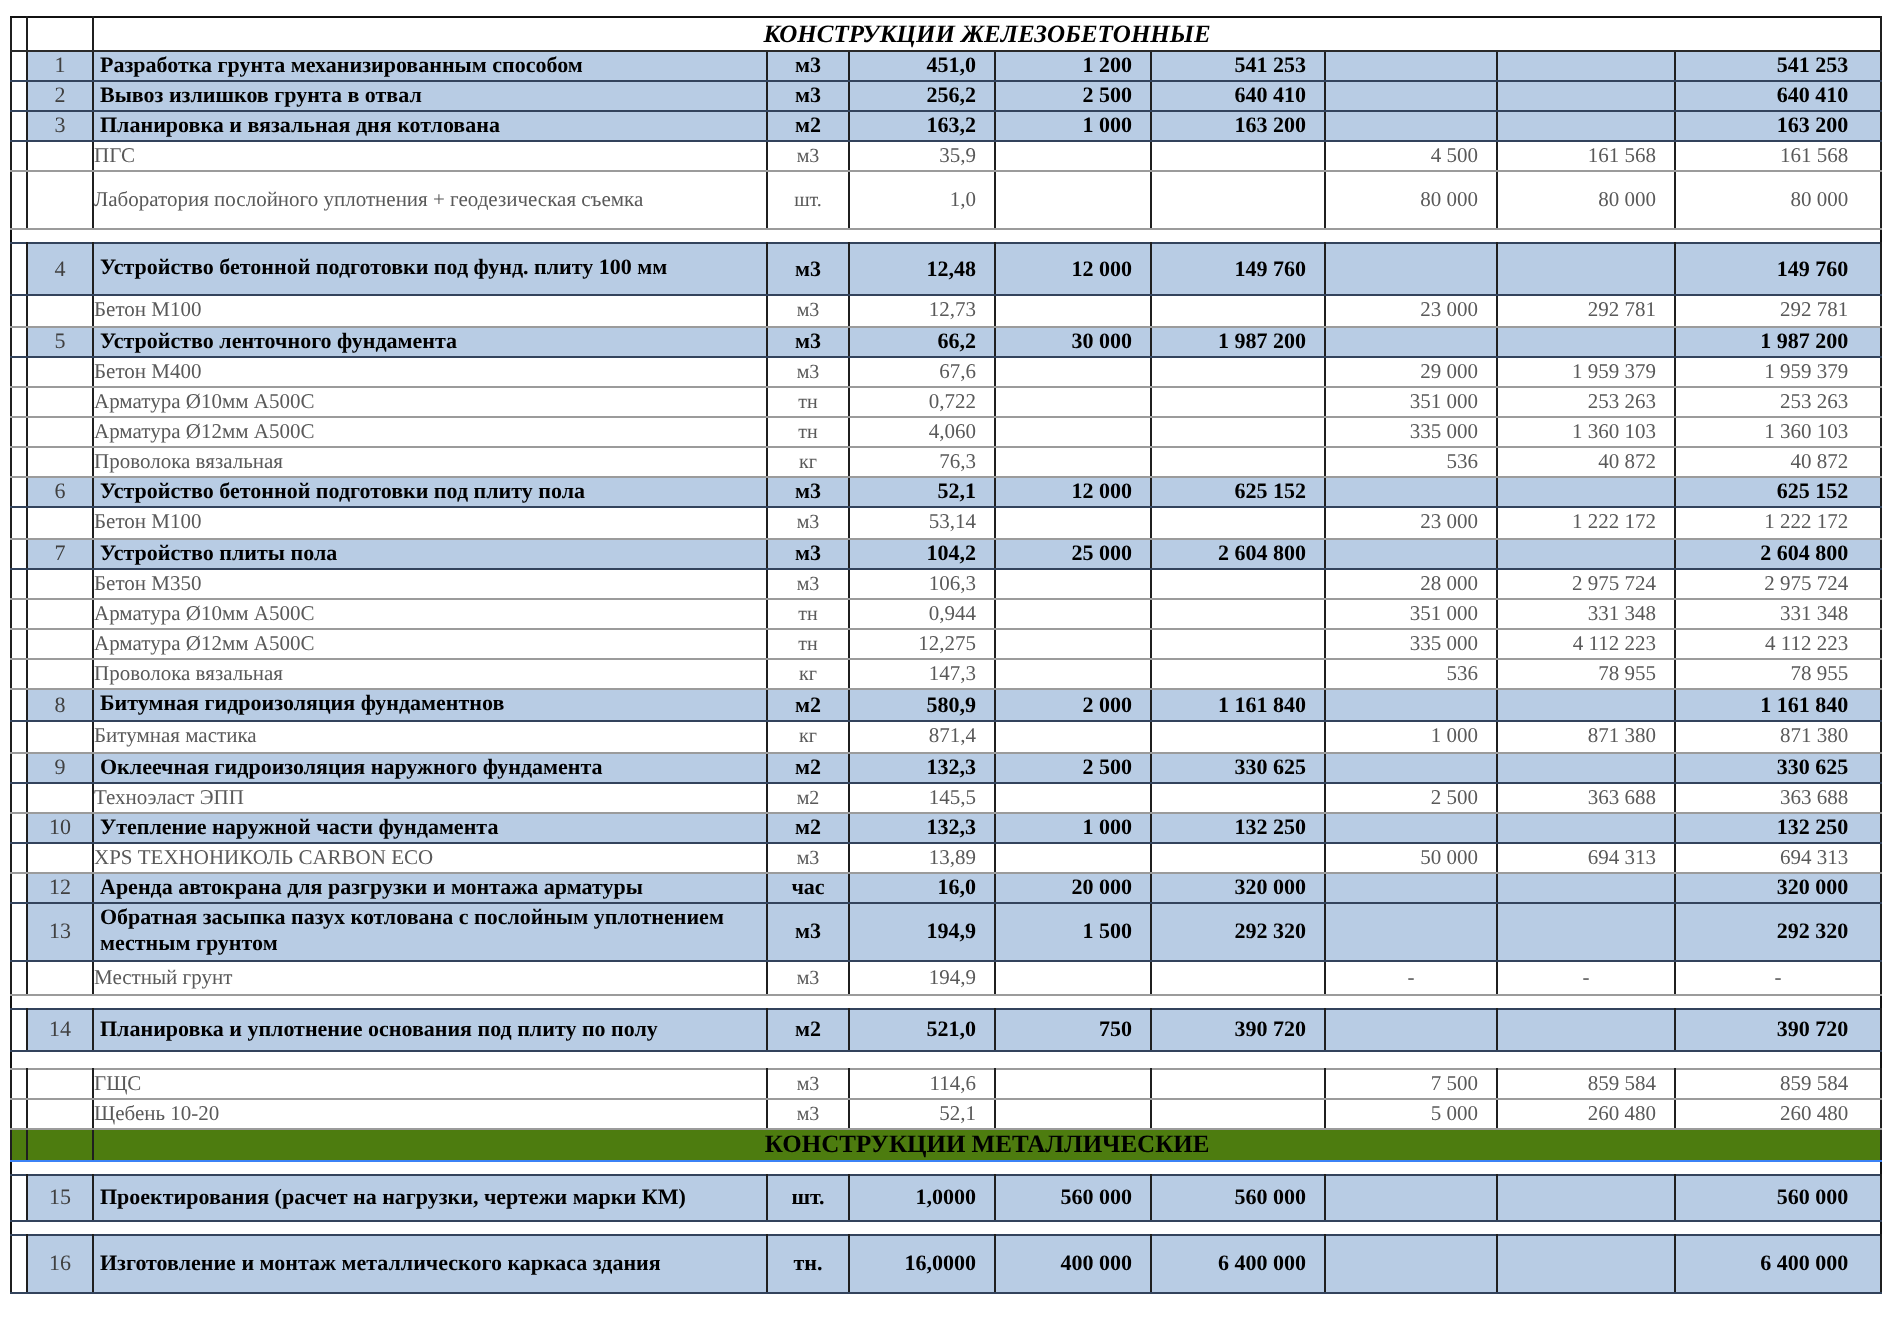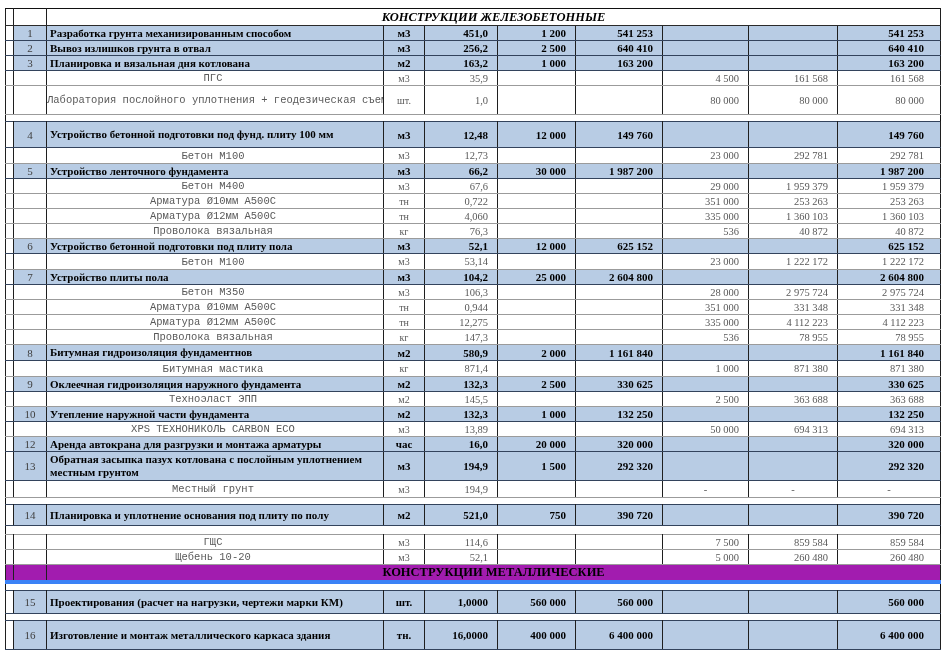--- a/index.html
+++ b/index.html
@@ -3,31 +3,31 @@
 <meta charset="utf-8">
 <style>
   html,body{margin:0;padding:0;background:#fff;}
   body{width:942px;height:665px;overflow:hidden;font-family:"Liberation Serif",serif;}
   #wrap{padding:8px 0 0 5px;}
   table{border-collapse:collapse;table-layout:fixed;width:935px;border:1px solid #111;}
   td{padding:0;vertical-align:middle;overflow:hidden;white-space:nowrap;
      border-left:1px solid #1f1f1f;border-right:1px solid #1f1f1f;}
   
   tr.section1 td{border-top:1px solid #111;border-bottom:1px solid #2a2a2a;background:#fff;font-style:italic;}
-  tr.section2 td{border-top:1px solid #2a2a2a;border-bottom:4px solid #3b82f6;background:#a21caf;}
+  tr.section2 td{border-top:1px solid #2a2a2a;border-bottom:1px solid #3b82f6;background:#4d7c0f;}
   td.sec-label{font-weight:bold;font-size:12.5px;text-align:center;color:#000;}
   
   tr.main td{border-top:1px solid #33435c;border-bottom:1px solid #33435c;background:#b8cce4;}
   tr.main td.thin{background:#fff;}
   tr.main td.desc{font-weight:bold;font-size:11px;color:#000;text-align:left;padding-left:3px;white-space:normal;line-height:1.15;}
   tr.main td.unit{font-weight:bold;font-size:11px;color:#000;text-align:center;}
   tr.main td.num-val{font-weight:bold;font-size:11px;color:#000;}
   
   tr.sub td{border-top:1px solid #9b9b9b;border-bottom:1px solid #9b9b9b;background:#fff;}
-  tr.sub td.desc{font-family:Liberation Mono, monospace;font-size:10.5px;color:#595959;text-align:center;padding-right:4px;}
+  tr.sub td.desc{font-family:Liberation Serif, serif;font-size:10.5px;color:#595959;text-align:left;padding-right:4px;}
   tr.sub td.unit{font-size:10px;color:#595959;text-align:center;}
   tr.sub td.num-val{font-size:10.5px;color:#595959;}
   
   td.num-val{text-align:right;padding-right:9px;font-family:"Liberation Serif",serif;}
   td.fin{padding-right:16px;}
   td.rownum{text-align:center;font-size:11px;color:#404040;}
   td.center{text-align:center;padding-right:0;}
   
   tr.gap td{border:none;background:#fff;}
 </style>

